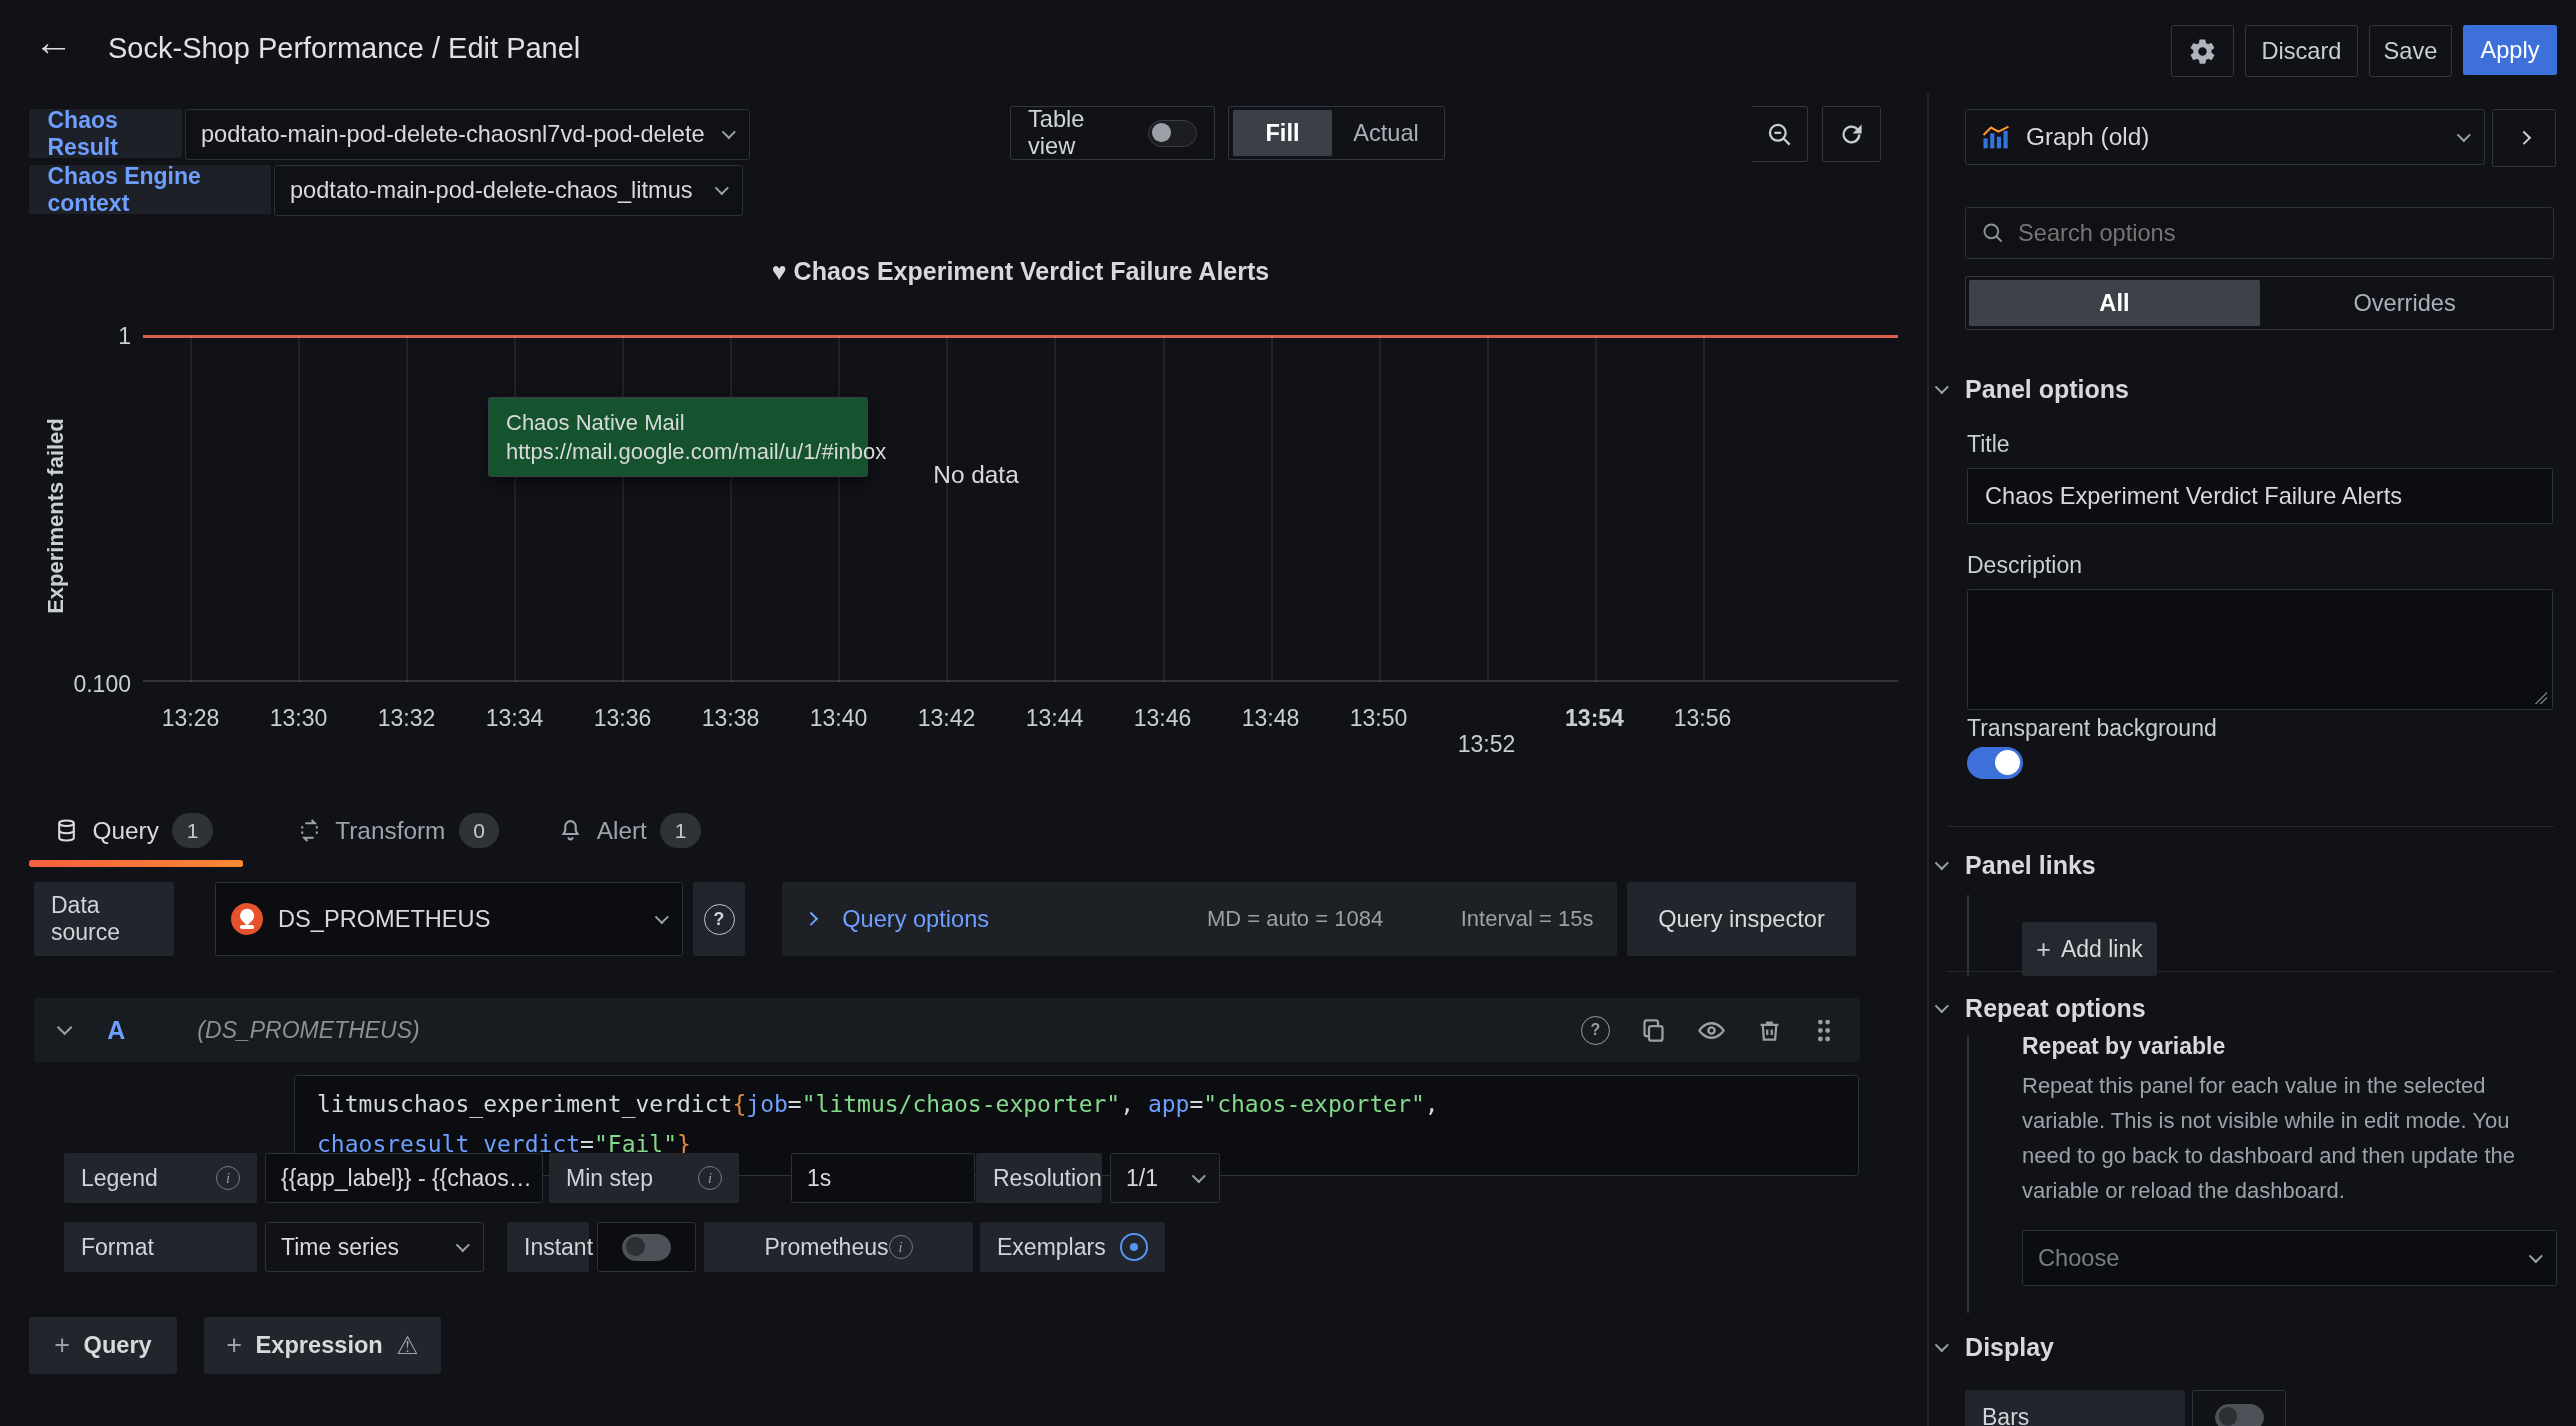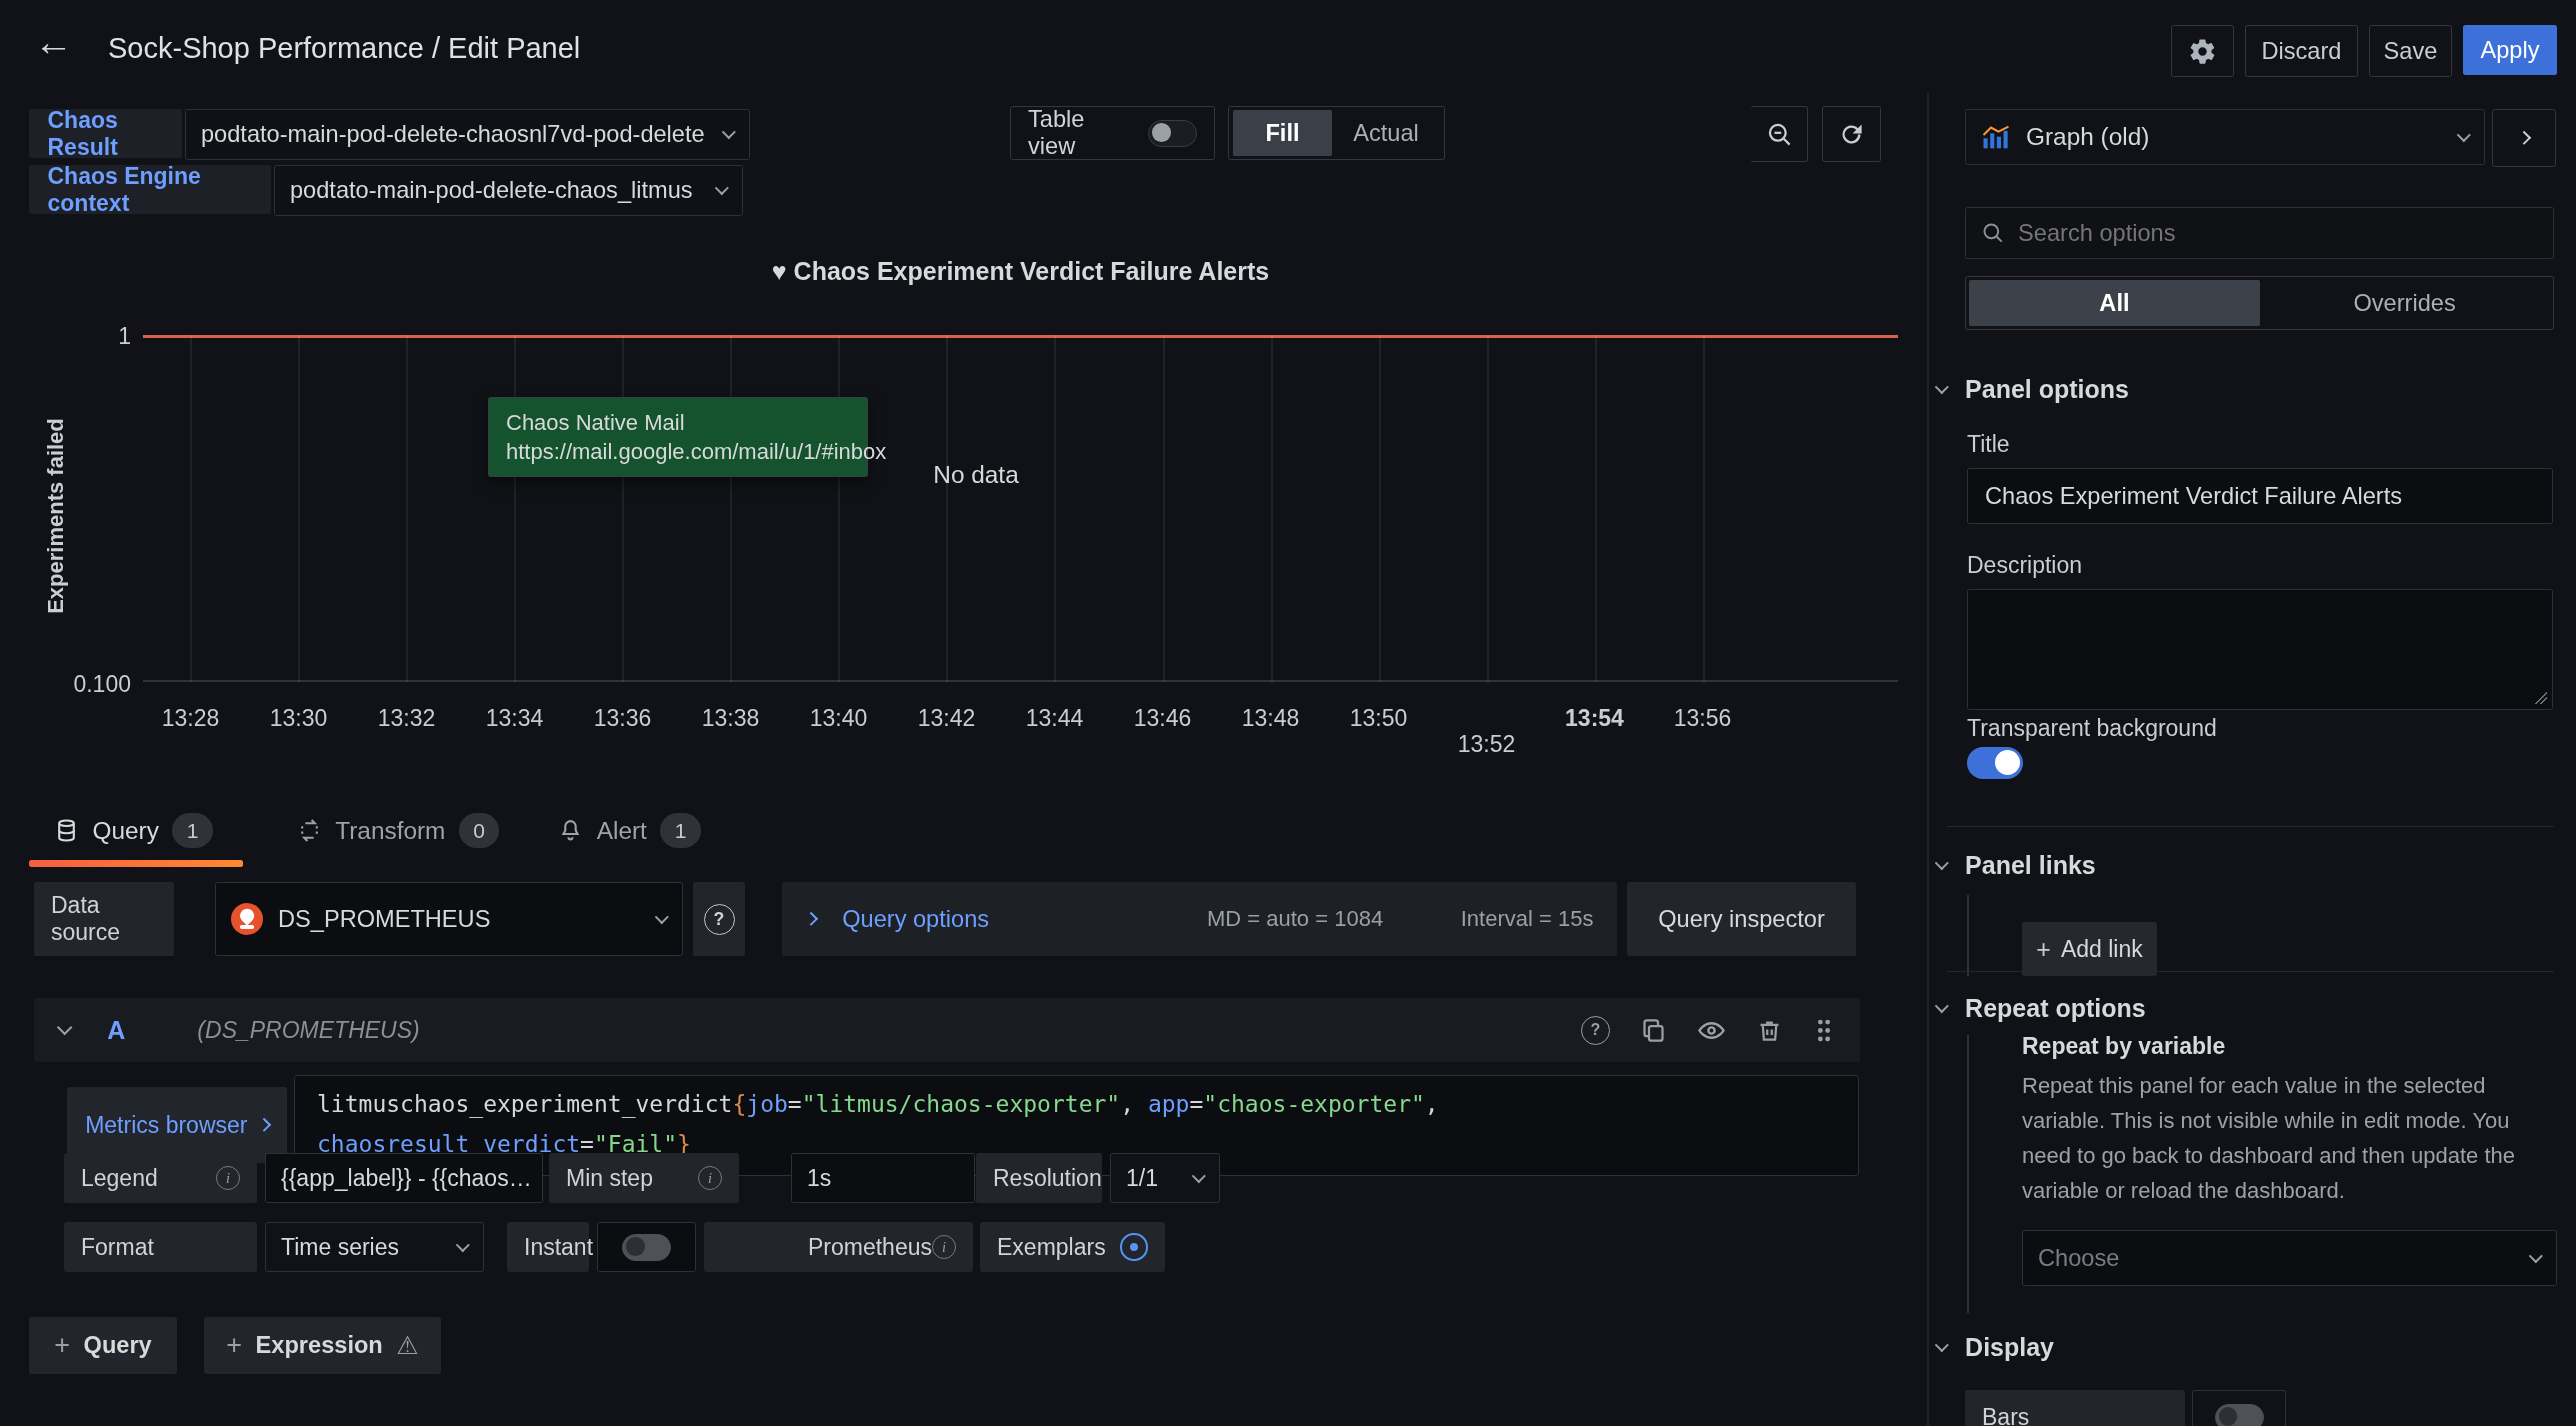--- a/index.html
+++ b/index.html
@@ -255,24 +255,20 @@
             <circle cx="11" cy="5" r="2"></circle>
             <circle cx="5" cy="12" r="2"></circle>
             <circle cx="11" cy="12" r="2"></circle>
             <circle cx="5" cy="19" r="2"></circle>
             <circle cx="11" cy="19" r="2"></circle>
           </svg>
       </span>
     </span>
   </div>
 
-  <div class="abs btn-sec" style="left:67px;top:1087px;width:220px;height:76px;gap:11.8px;">
-    <span style="color:#6e9fff;font-size:23px;font-weight:500;">Metrics browser</span>
-    <span class="chv sm right" style="color:#6e9fff;"></span>
-  </div>
   <div class="abs" style="left:294px;top:1075px;width:1565px;height:101px;background:#0b0d10;border:0.8px solid #2c3235;border-radius:3.4px;padding:8.4px 22px;box-sizing:border-box;">
     <div class="code" id="code-line1"><span class="tok-m">litmuschaos_experiment_verdict</span><span class="tok-b">{</span><span class="tok-l">job</span><span class="tok-o">=</span><span class="tok-s">"litmus/chaos-exporter"</span><span class="tok-o">, </span><span class="tok-l">app</span><span class="tok-o">=</span><span class="tok-s">"chaos-exporter"</span><span class="tok-o">,</span></div>
     <div class="code" id="code-line2"><span class="tok-l">chaosresult_verdict</span><span class="tok-o">=</span><span class="tok-s">"Fail"</span><span class="tok-b">}</span></div>
   </div>
 
   <div class="abs box-label" style="left:64px;top:1153px;width:193px;height:50px;box-sizing:border-box;justify-content:space-between;">
     <span>Legend</span>
       <span class="info-i">i</span>
   </div>
   <div class="abs box-input" style="left:265px;top:1153px;width:278px;height:50px;box-sizing:border-box;">
@@ -295,21 +291,21 @@
   <div class="abs box-input" style="left:265px;top:1222px;width:219px;height:50px;box-sizing:border-box;justify-content:space-between;background:#111217;">
     <span>Time series</span>
       <span class="chv sm" style="color:#9aa0a6;"></span>
   </div>
   <div class="abs box-label" style="left:507px;top:1222px;width:82px;height:50px;box-sizing:border-box;">Instant</div>
   <div class="abs box-input" style="left:597px;top:1222px;width:99px;height:50px;box-sizing:border-box;justify-content:center;">
     <span class="toggle dark">
         <span class="knob"></span>
       </span>
   </div>
-  <div class="abs box-label" style="left:704px;top:1222px;width:269px;height:50px;box-sizing:border-box;justify-content:flex-end;">
+  <div class="abs box-label" style="left:704px;top:1222px;width:269px;height:50px;box-sizing:border-box;justify-content:center;">
     <span>Prometheus</span>
       <span class="info-i">i</span>
   </div>
   <div class="abs box-label" style="left:980px;top:1222px;width:185px;height:50px;box-sizing:border-box;justify-content:space-between;">
     <span>Exemplars</span>
     <span style="width:23.6px;height:23.6px;border-radius:50%;border:2.5px solid #5794f2;display:flex;align-items:center;justify-content:center;flex:none;">
       <span style="width:8.4px;height:8.4px;border-radius:50%;background:#5794f2;"></span>
     </span>
   </div>
 

